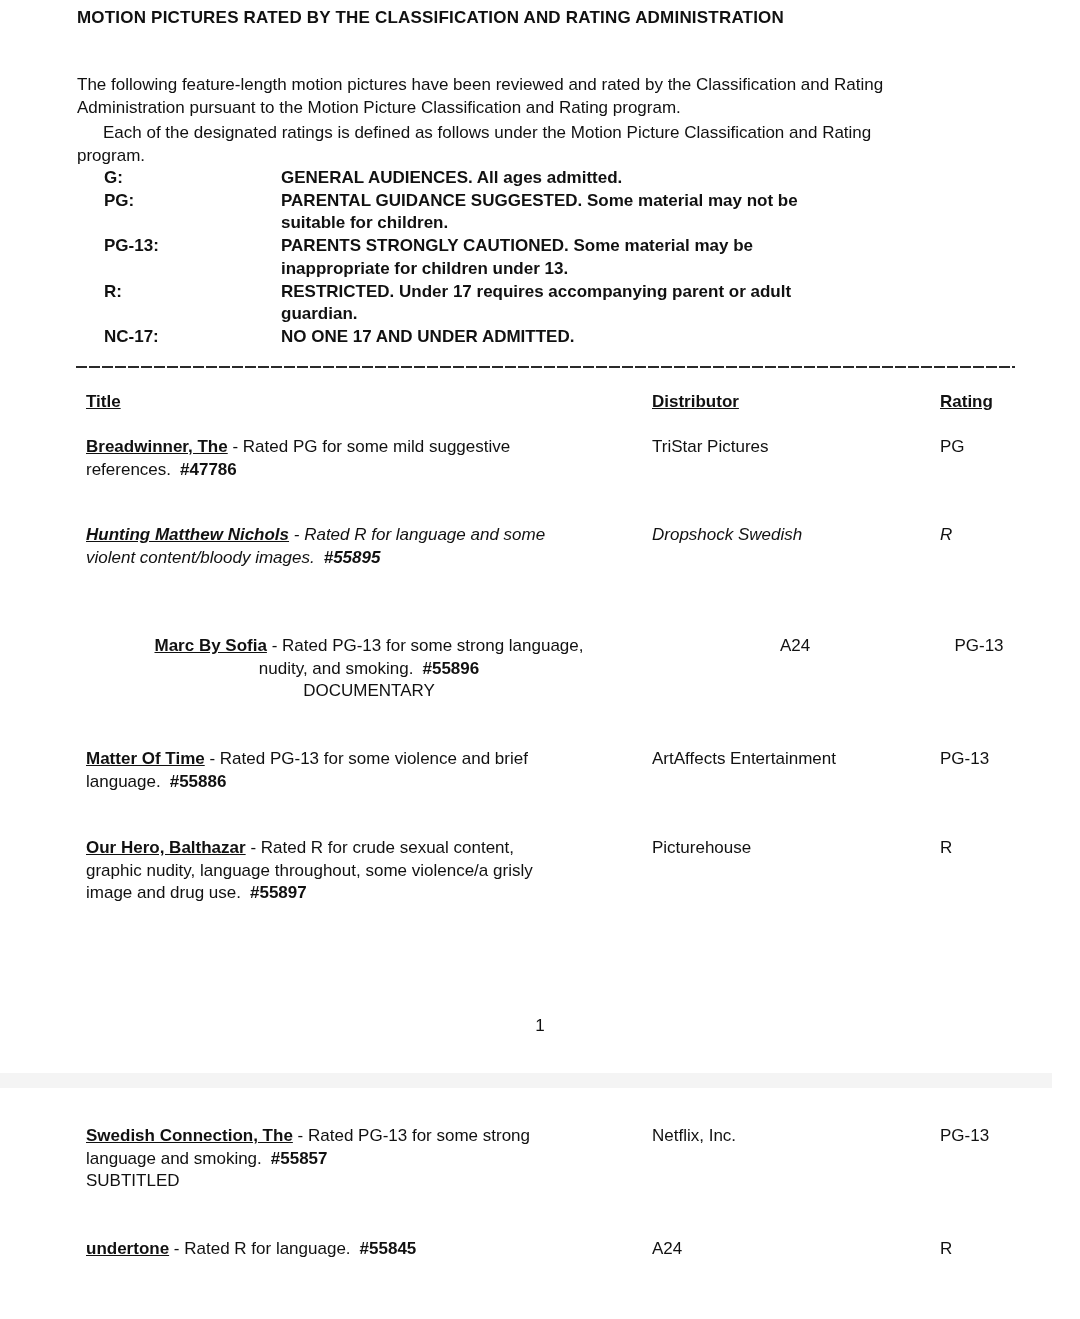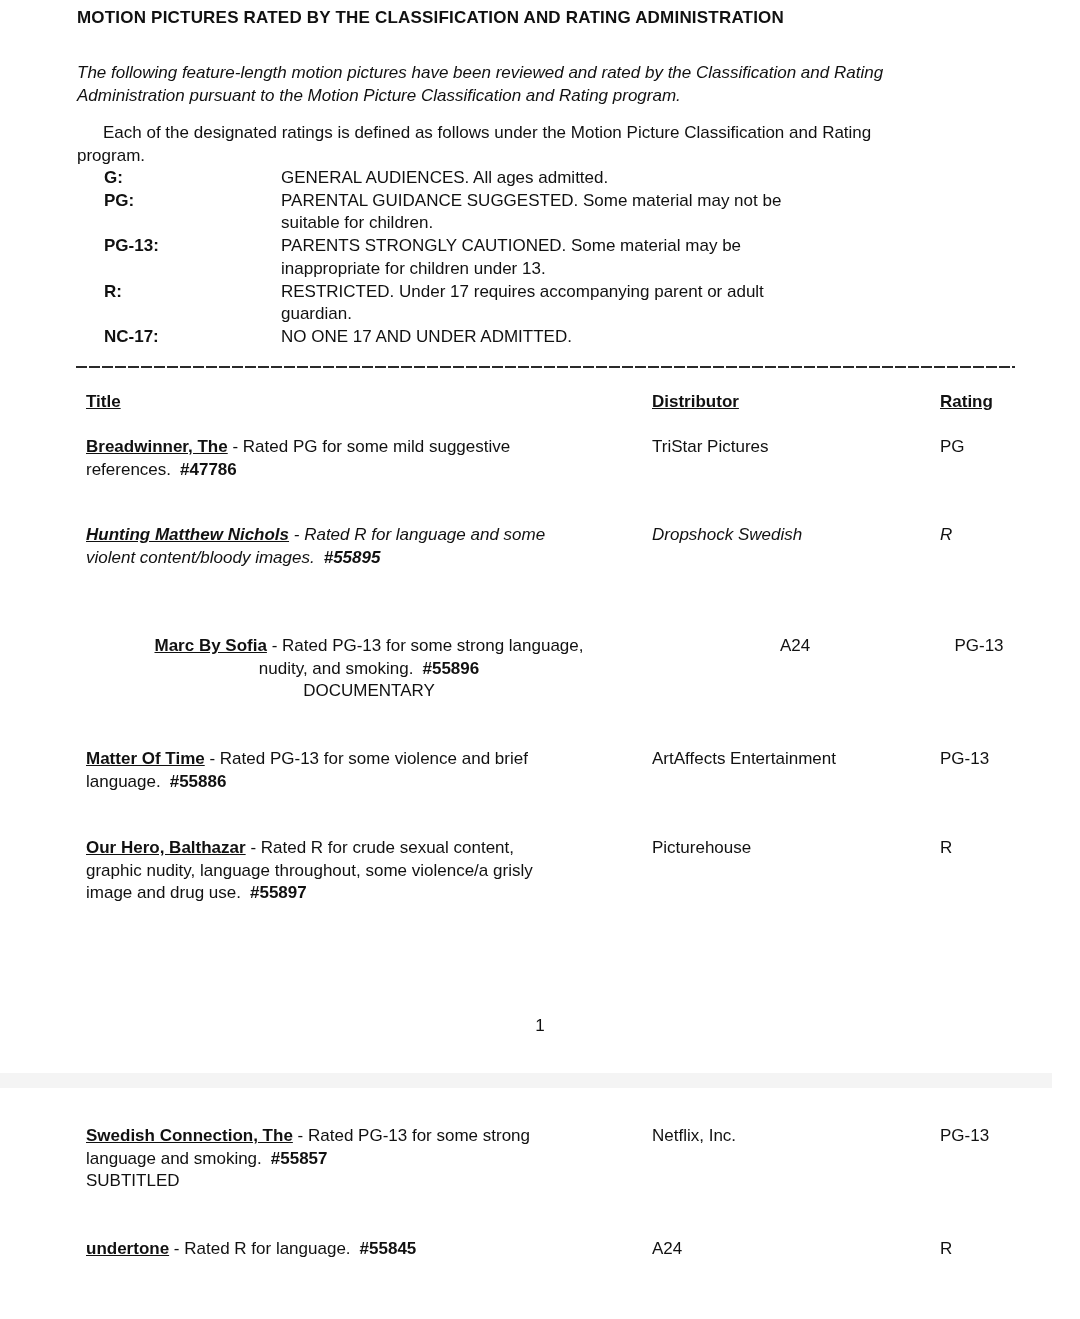--- a/index.html
+++ b/index.html
@@ -15,21 +15,21 @@
   }
   .abs { position: absolute; }
   .line { line-height: 22.7px; white-space: nowrap; }
   .heading { left: 77px; top: 8px; font-weight: bold; letter-spacing: 0.2px; }
   .para { left: 77px; top: 0; }
   .indent-first { padding-left: 26px; }
 
   .defs { left: 104px; top: 167px; }
   .def-row { display: grid; grid-template-columns: 177px 640px; }
   .def-term { font-weight: bold; line-height: 22.7px; }
-  .def-text .line { font-weight: normal; }
+  .def-text .line { font-weight: bold; }
 
   .separator {
     left: 76px; top: 366px; width: 939px; height: 2px;
     background: repeating-linear-gradient(90deg, #2a2a2a 0 11px, transparent 11px 13px);
   }
 
   .trow { left: 86px; display: grid; grid-template-columns: 566px 286px 80px; }
   .th { font-weight: bold; text-decoration: underline; }
   .movie-title { font-weight: bold; text-decoration: underline; }
   .num { font-weight: bold; margin-left: 9px; }
@@ -39,21 +39,21 @@
   .pagenum { left: 0; top: 1015px; width: 1080px; text-align: center; line-height: 22.7px; }
   .pagebreak { left: 0; top: 1073px; width: 1080px; height: 15px; background: #f4f4f4; }
 </style>
 </head>
 <body>
 
 <div class="doc">
 
   <div class="abs heading">MOTION PICTURES RATED BY THE CLASSIFICATION AND RATING ADMINISTRATION</div>
 
-  <div class="abs para" style="top:62px;font-style:italic;">
+  <div class="abs para" style="top:74px;">
     <div class="line">The following feature-length motion pictures have been reviewed and rated by the Classification and Rating</div>
     <div class="line">Administration pursuant to the Motion Picture Classification and Rating program.</div>
   </div>
 
   <div class="abs para" style="top:122px;">
     <div class="line indent-first">Each of the designated ratings is defined as follows under the Motion Picture Classification and Rating</div>
     <div class="line">program.</div>
   </div>
 
   <div class="abs defs">

